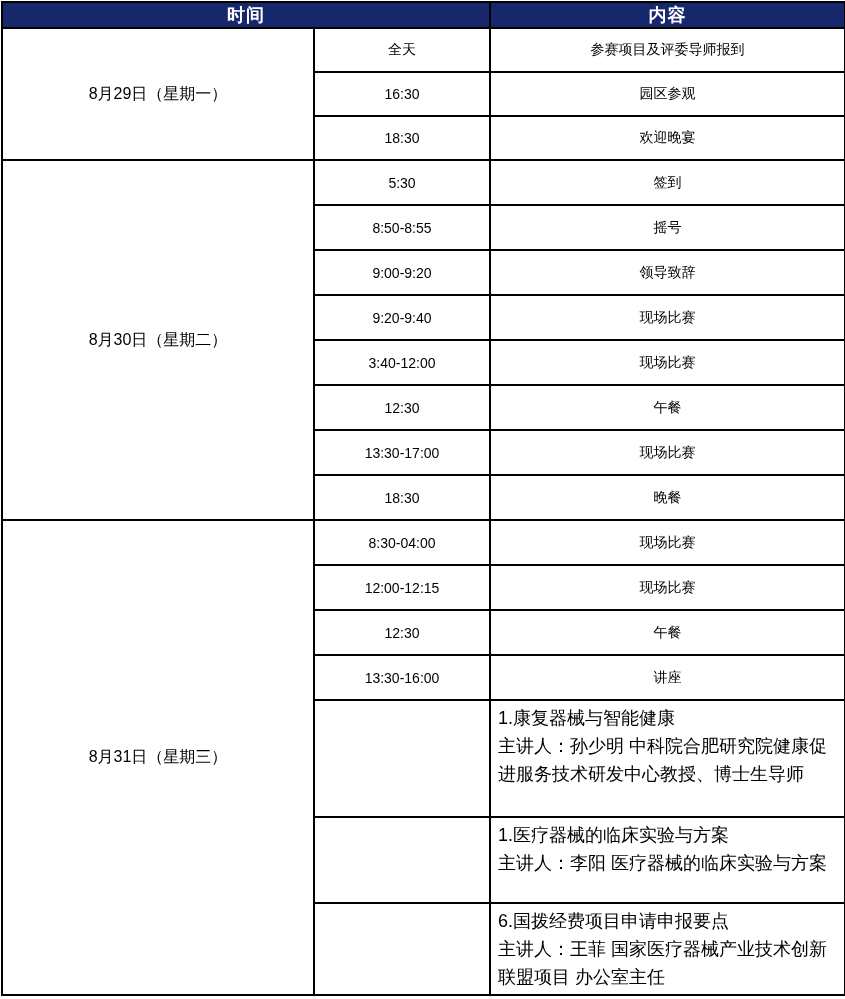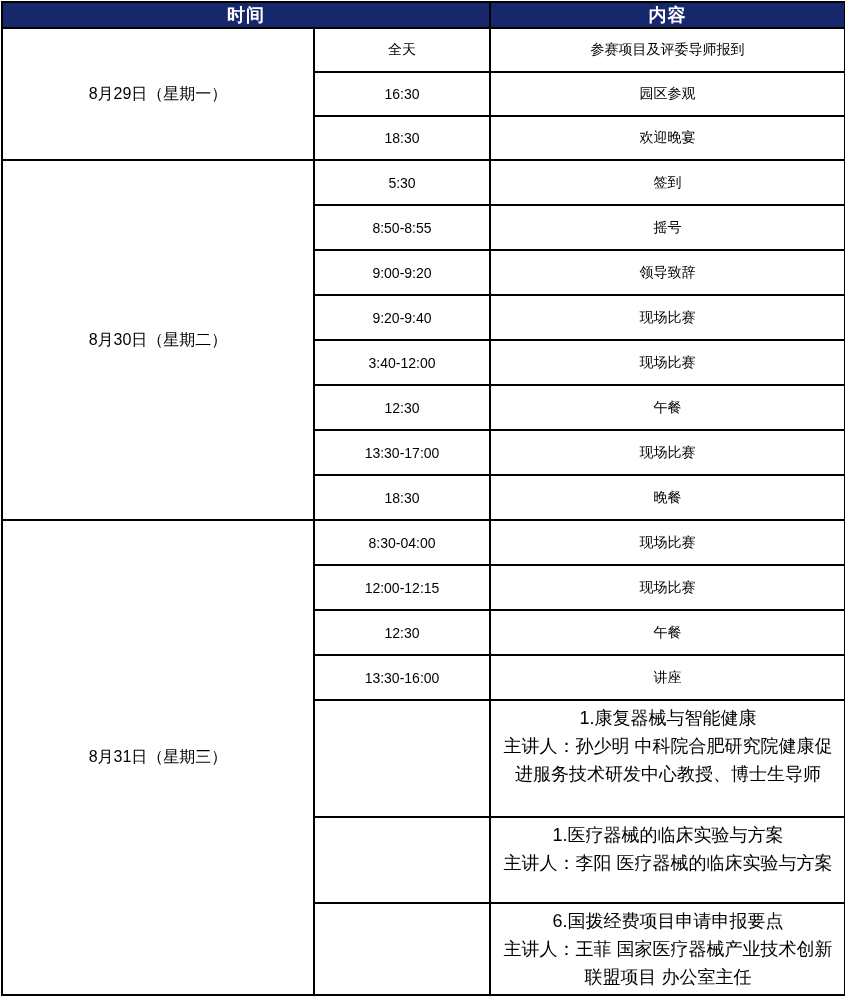--- a/index.html
+++ b/index.html
@@ -44,21 +44,21 @@
   .date-cell { font-size: 16px; border-radius: 6px; }
   
   tbody tr:nth-child(-n+3) { height: 44px; }                       
   tbody tr:nth-child(n+4):nth-child(-n+11) { height: 45px; }       
   tbody tr:nth-child(n+12):nth-child(-n+15) { height: 45px; }      
   tbody tr:nth-child(16) { height: 117px; }                        
   tbody tr:nth-child(17) { height: 86px; }                         
   tbody tr:nth-child(18) { height: 91px; }                         
   
   td.content-cell.multiline {
-    text-align: center;
+    text-align: left;
     vertical-align: top;
     padding: 3px 6px 3px 7px;
     line-height: 28px;
     font-size: 18px;
   }
 </style>
 </head>
 <body>
 
 <div class="page">

